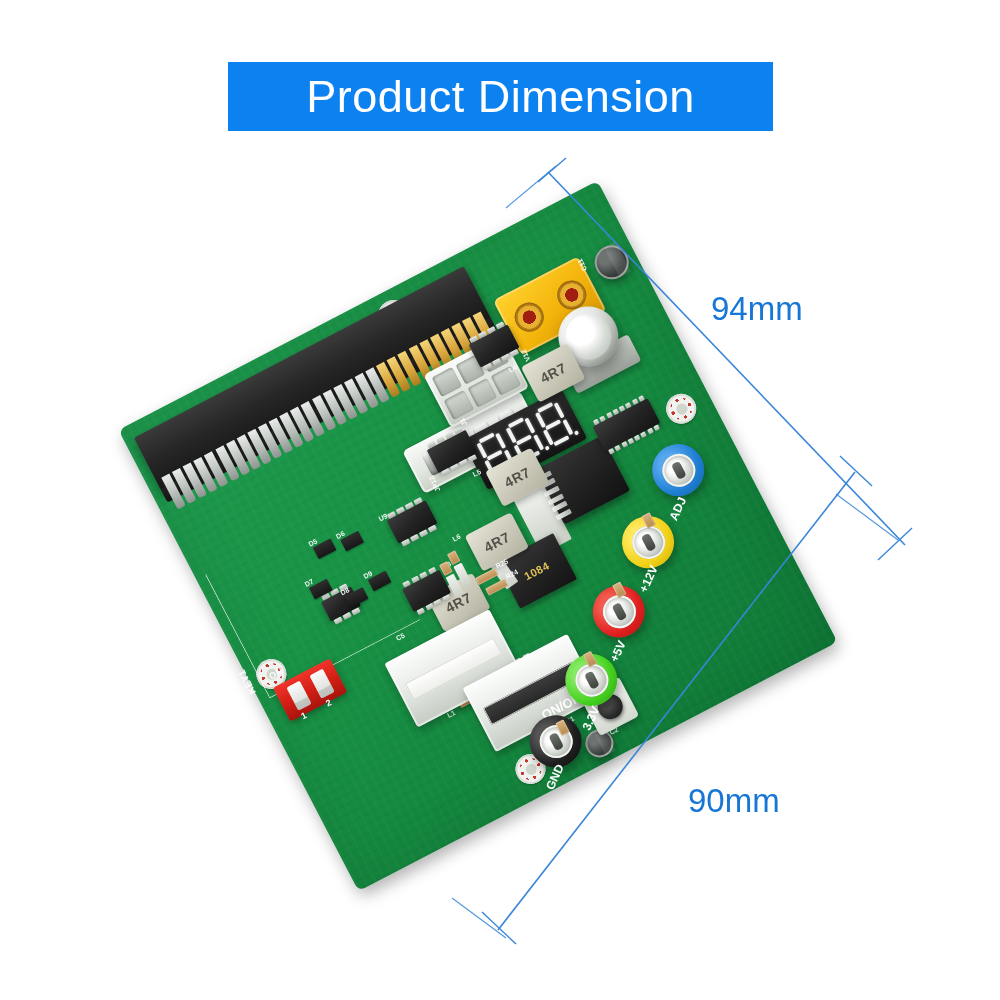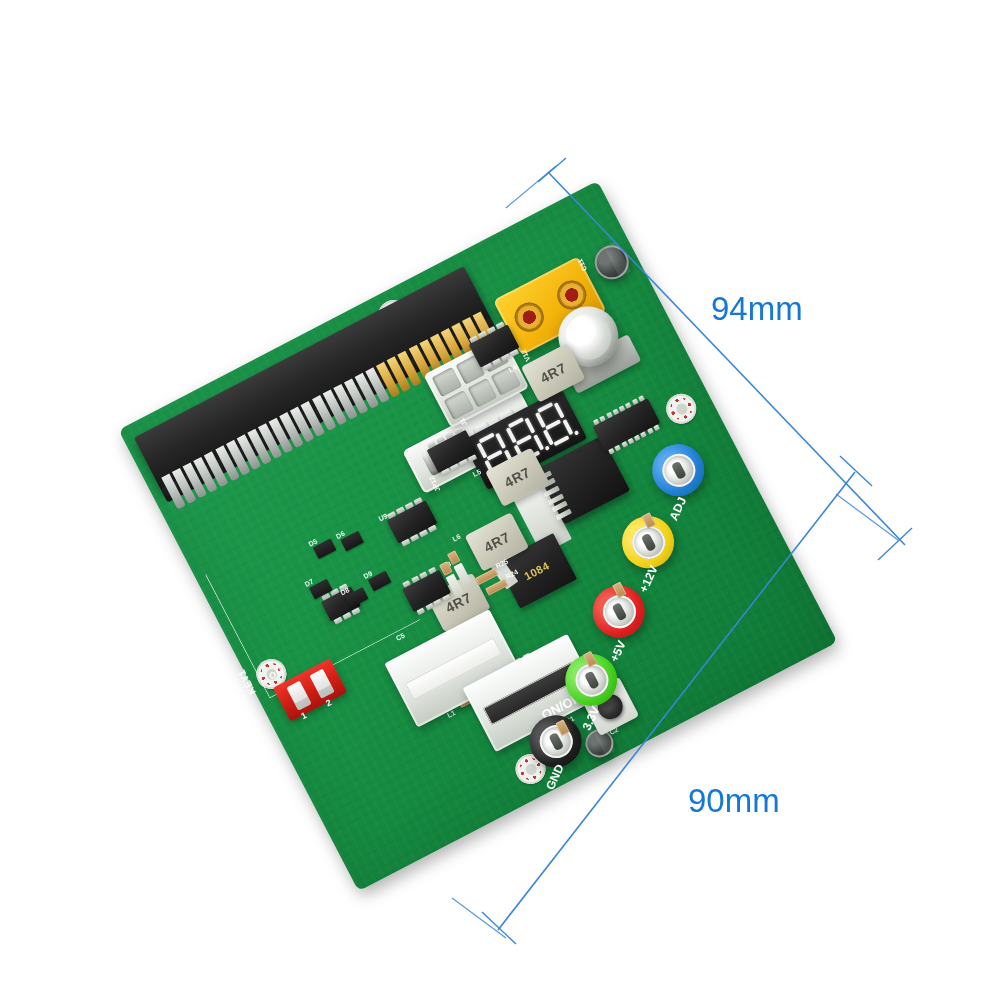--- a/index.html
+++ b/index.html
@@ -355,20 +355,23 @@
     position:absolute; left: 318px; top: 240px;
     width: 34px; height: 66px; border-radius:2px;
     background: linear-gradient(180deg,#f4f6f2 0%, #c9cfc5 100%);
   }
 </style>
 </head>
 <body>
 
 <div id="stage">
 
+  <div class="banner">
+    <span class="banner-text">Product Dimension</span>
+  </div>
 
   <div class="board-wrap">
     <div class="board"></div>
 
     <div class="mount-hole" style="left:282px; top:10px;"></div>
     <div class="mount-hole" style="left:494px; top:226px;"></div>
     <div class="mount-hole" style="left:8px;   top:272px;"></div>
     <div class="mount-hole" style="left:194px; top:476px;"></div>
 
     <div class="pcie-slot">

